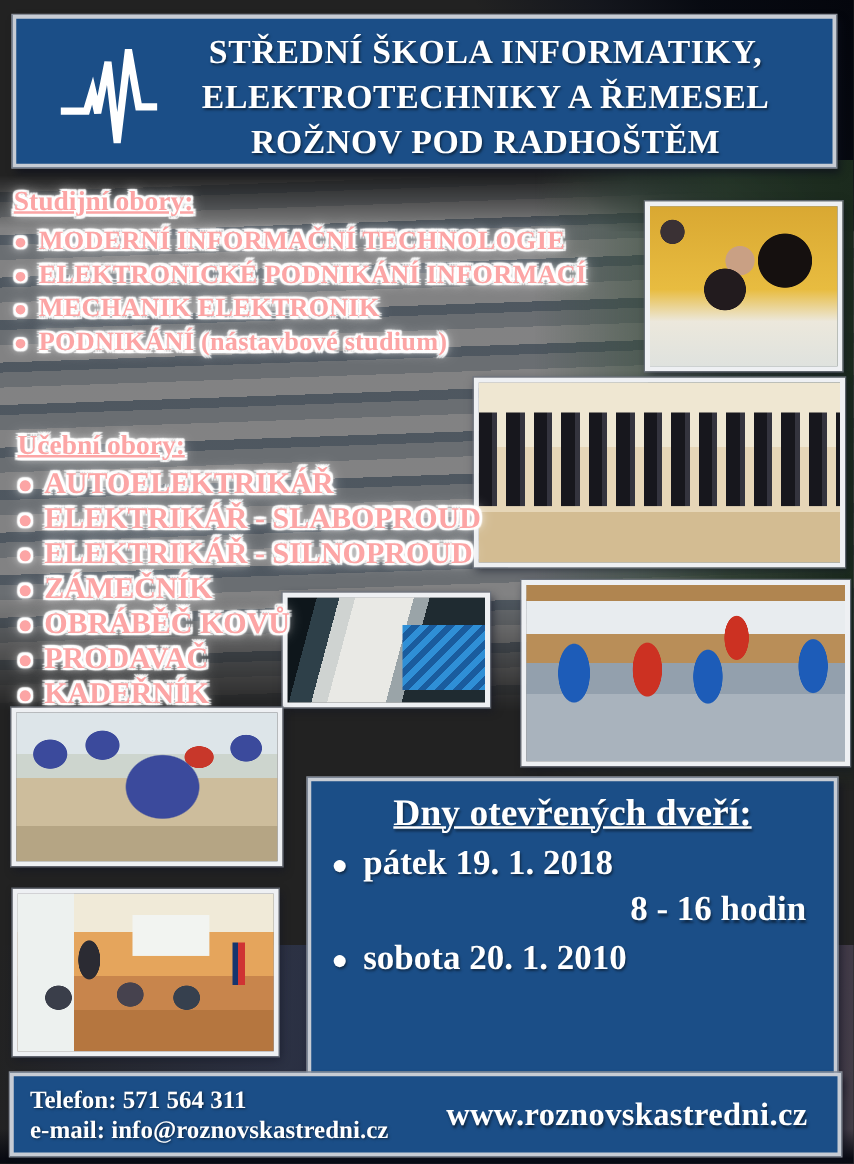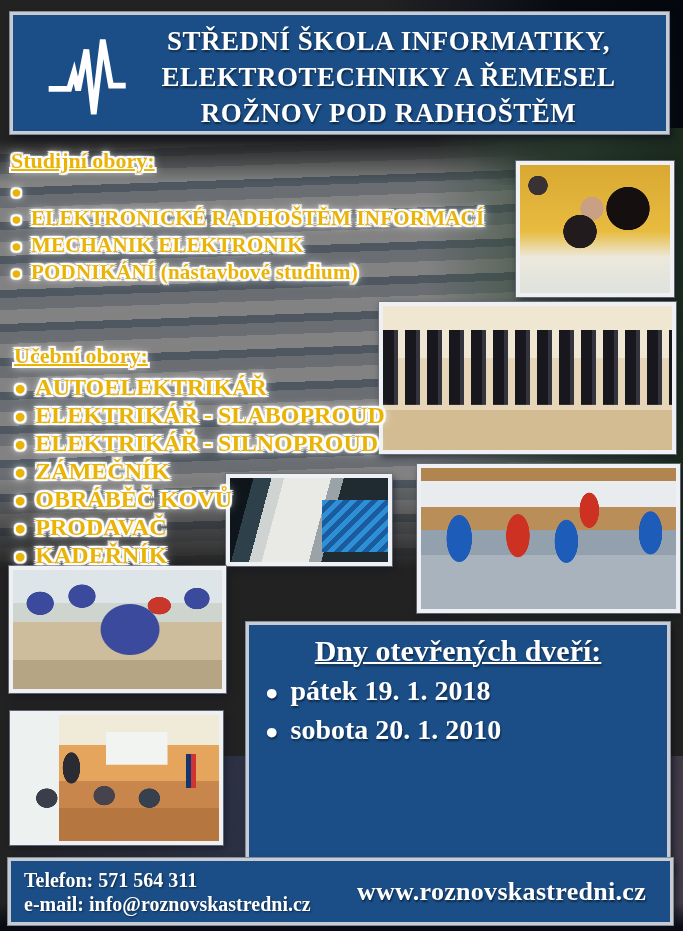--- a/index.html
+++ b/index.html
@@ -44,21 +44,21 @@
     box-shadow:3px 4px 6px rgba(10,14,28,.65);
   }
   
   .header-box { left:10px; top:12px; width:659px; height:122px; display:flex; align-items:flex-end; }
   .logo { margin-left:34px; flex:0 0 auto; }
   .title-block { flex:1; text-align:center; padding:0 28px 0 10px; color:#fff;
     font-weight:bold; font-size:27px; line-height:36px; letter-spacing:.5px;
     text-shadow:1px 2px 2px rgba(0,0,0,.5); }
   
   .outlined {
-    color:#eab308; font-weight:bold;
+    color:#fca5a5; font-weight:bold;
     text-shadow:-2px -2px 1px #fff,0 -2px 1px #fff,2px -2px 1px #fff,-2px 0 1px #fff,
       2px 0 1px #fff,-2px 2px 1px #fff,0 2px 1px #fff,2px 2px 1px #fff,0 0 7px #fff,0 0 12px rgba(255,255,255,.9);
   }
   .section { position:absolute; z-index:3; }
   .section h2 { margin:0; font-size:22px; text-decoration:underline; text-decoration-thickness:2px; }
   .section ul { list-style:none; margin:5px 0 0 0; padding:0; }
   .section li { display:flex; align-items:baseline; white-space:nowrap; }
   .bullet { margin-right:9px; font-size:.85em; }
   .study { left:11px; top:148px; }
   .study li { font-size:21px; line-height:26px; letter-spacing:.2px; }
@@ -148,24 +148,25 @@
       <div>ELEKTROTECHNIKY A ŘEMESEL</div>
       <div>ROŽNOV POD RADHOŠTĚM</div>
     </div>
   </header>
 
   <section class="section study">
     <h2 class="outlined">Studijní obory:</h2>
     <ul>
       <li class="outlined">
           <span class="bullet">●</span>
-        </li>
-      <li class="outlined">
-          <span class="bullet">●</span>
-          <span>ELEKTRONICKÉ RADHOŠTĚM INFORMACÍ</span>
+          <span>MODERNÍ INFORMAČNÍ TECHNOLOGIE</span>
+        </li>
+      <li class="outlined">
+          <span class="bullet">●</span>
+          <span>ELEKTRONICKÉ PODNIKÁNÍ INFORMACÍ</span>
         </li>
       <li class="outlined">
           <span class="bullet">●</span>
           <span>MECHANIK ELEKTRONIK</span>
         </li>
       <li class="outlined">
           <span class="bullet">●</span>
           <span>PODNIKÁNÍ (nástavbové studium)</span>
         </li>
     </ul>
@@ -211,20 +212,21 @@
   <div class="photo ph-handball"></div>
   <div class="photo ph-workshop"></div>
   <div class="photo ph-classroom"></div>
 
   <section class="blue-box open-days">
     <div class="od-title">Dny otevřených dveří:</div>
     <div class="od-row">
       <span class="bullet">●</span>
       <span>pátek 19. 1. 2018</span>
     </div>
+    <div class="od-time">8 - 16 hodin</div>
     <div class="od-row">
       <span class="bullet">●</span>
       <span>sobota 20. 1. 2010</span>
     </div>
   </section>
 
   <footer class="blue-box footer">
     <div class="footer-contacts">
       <div>Telefon: 571 564 311</div>
       <div>e-mail: info@roznovskastredni.cz</div>

